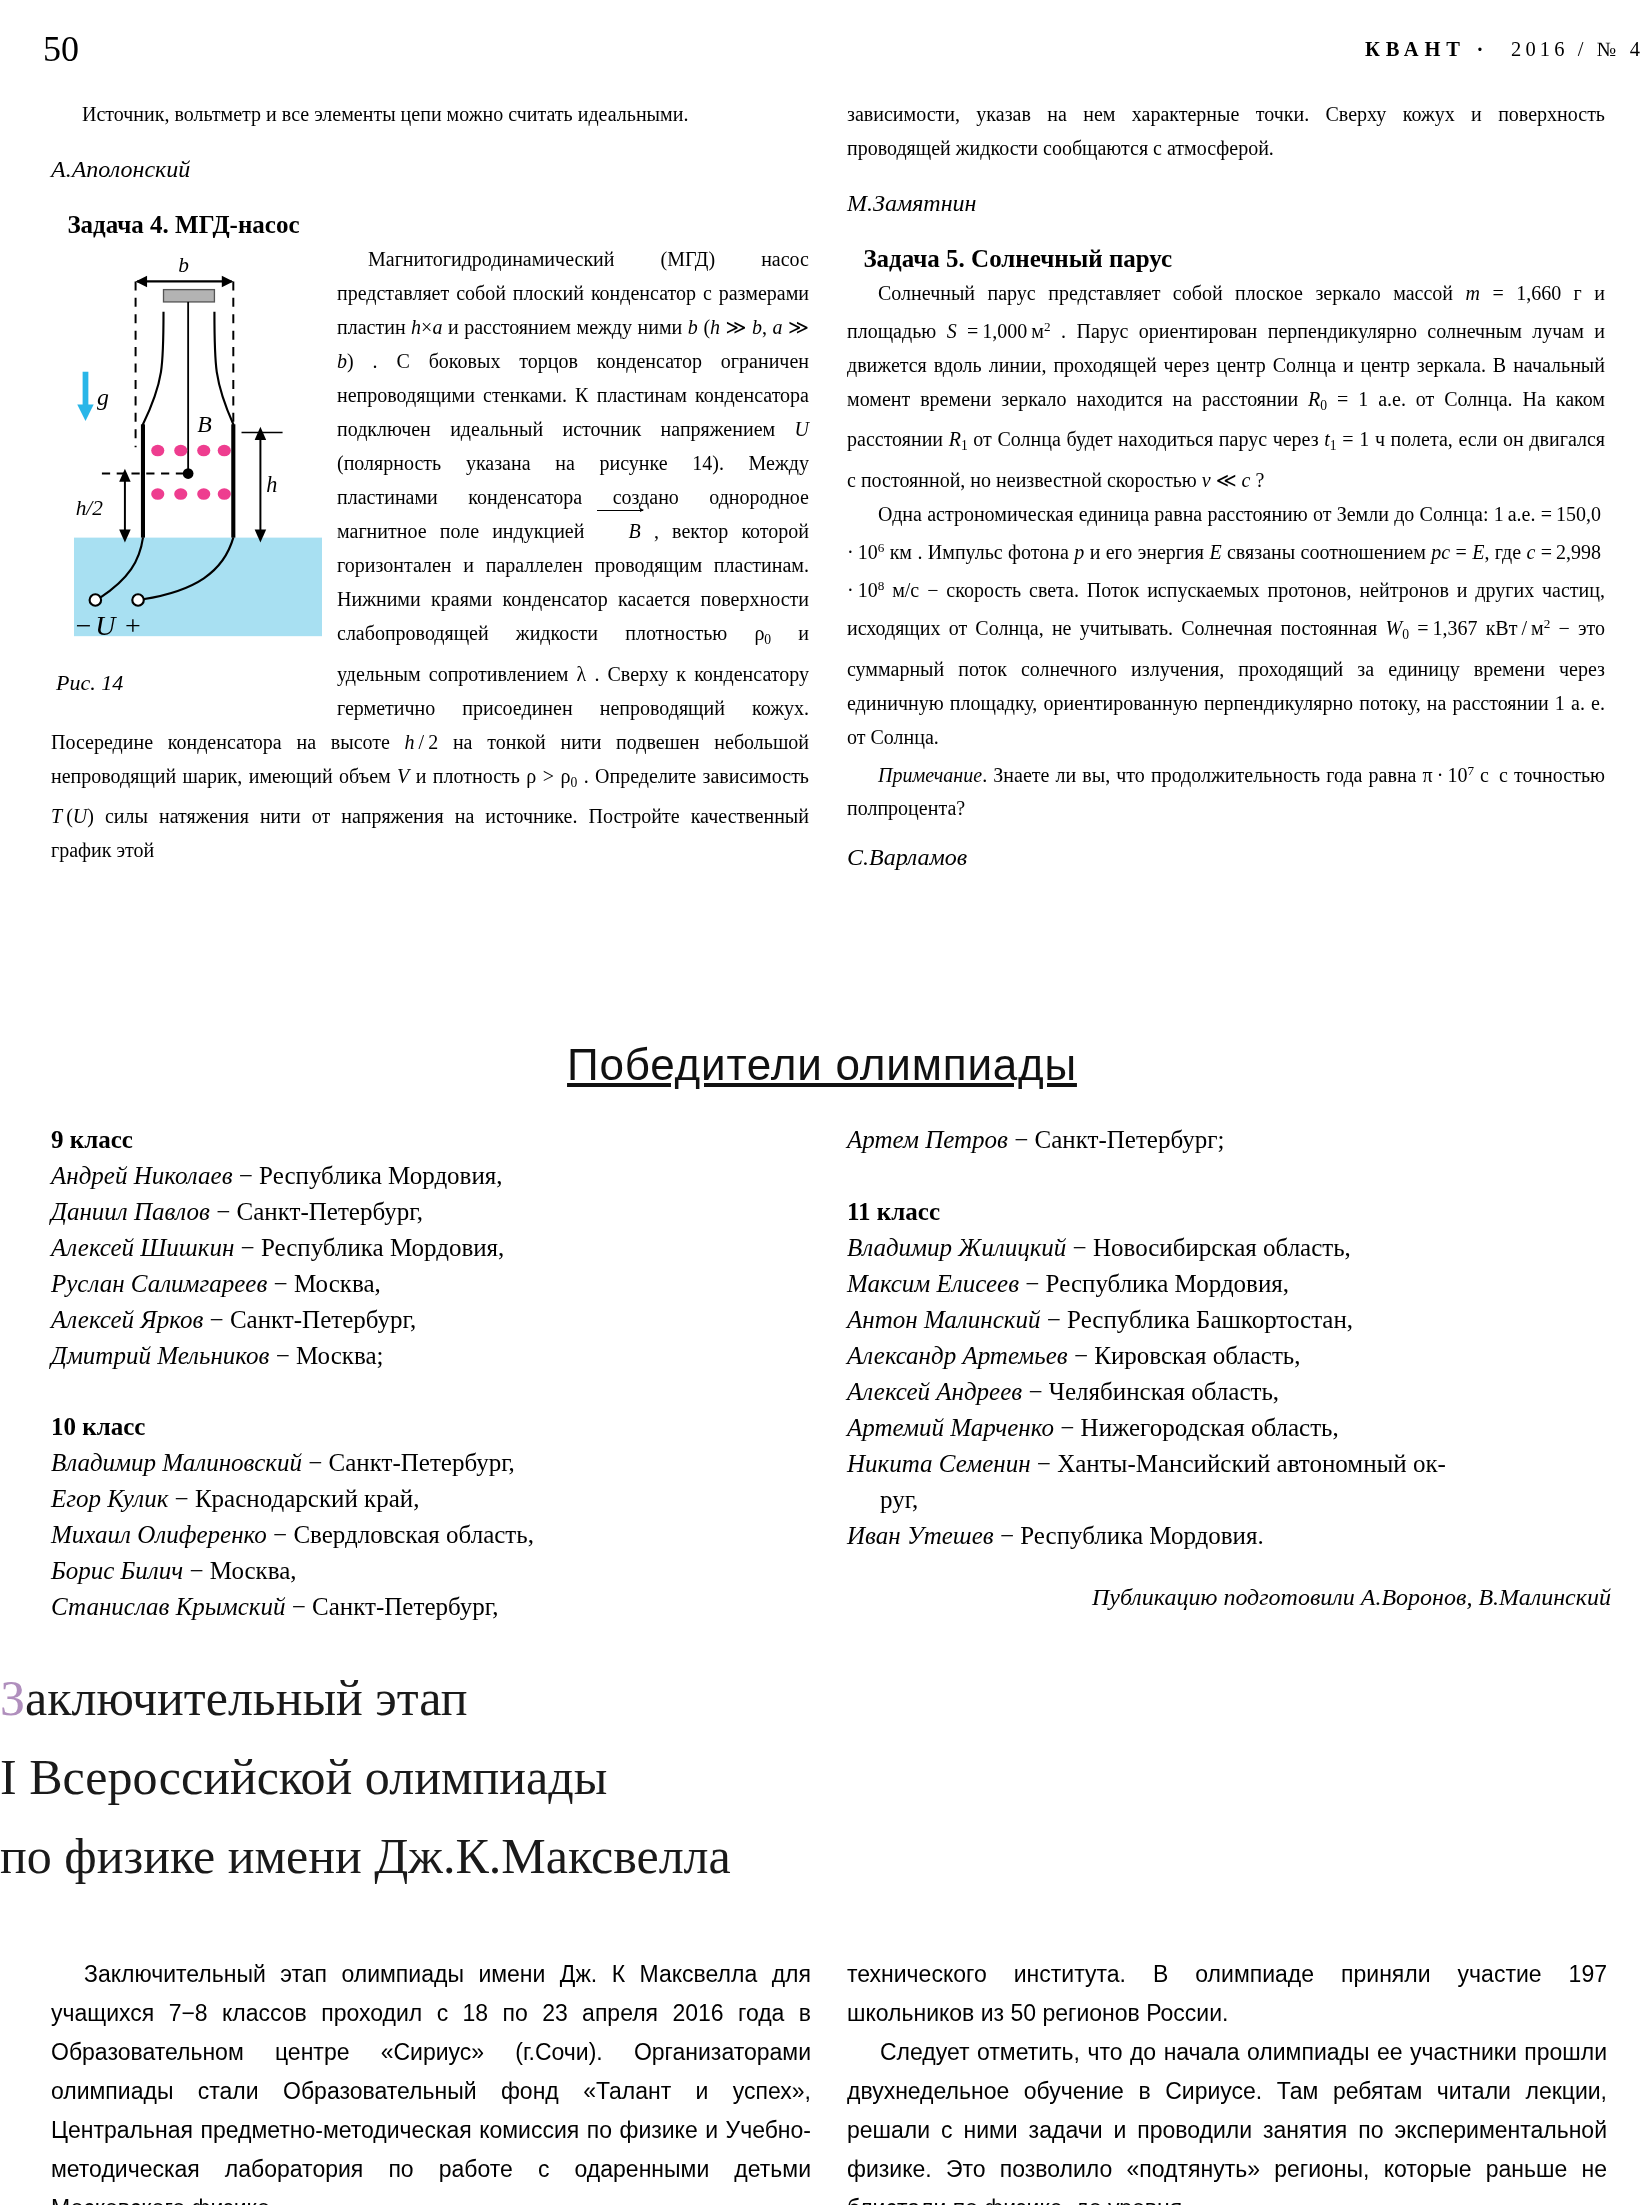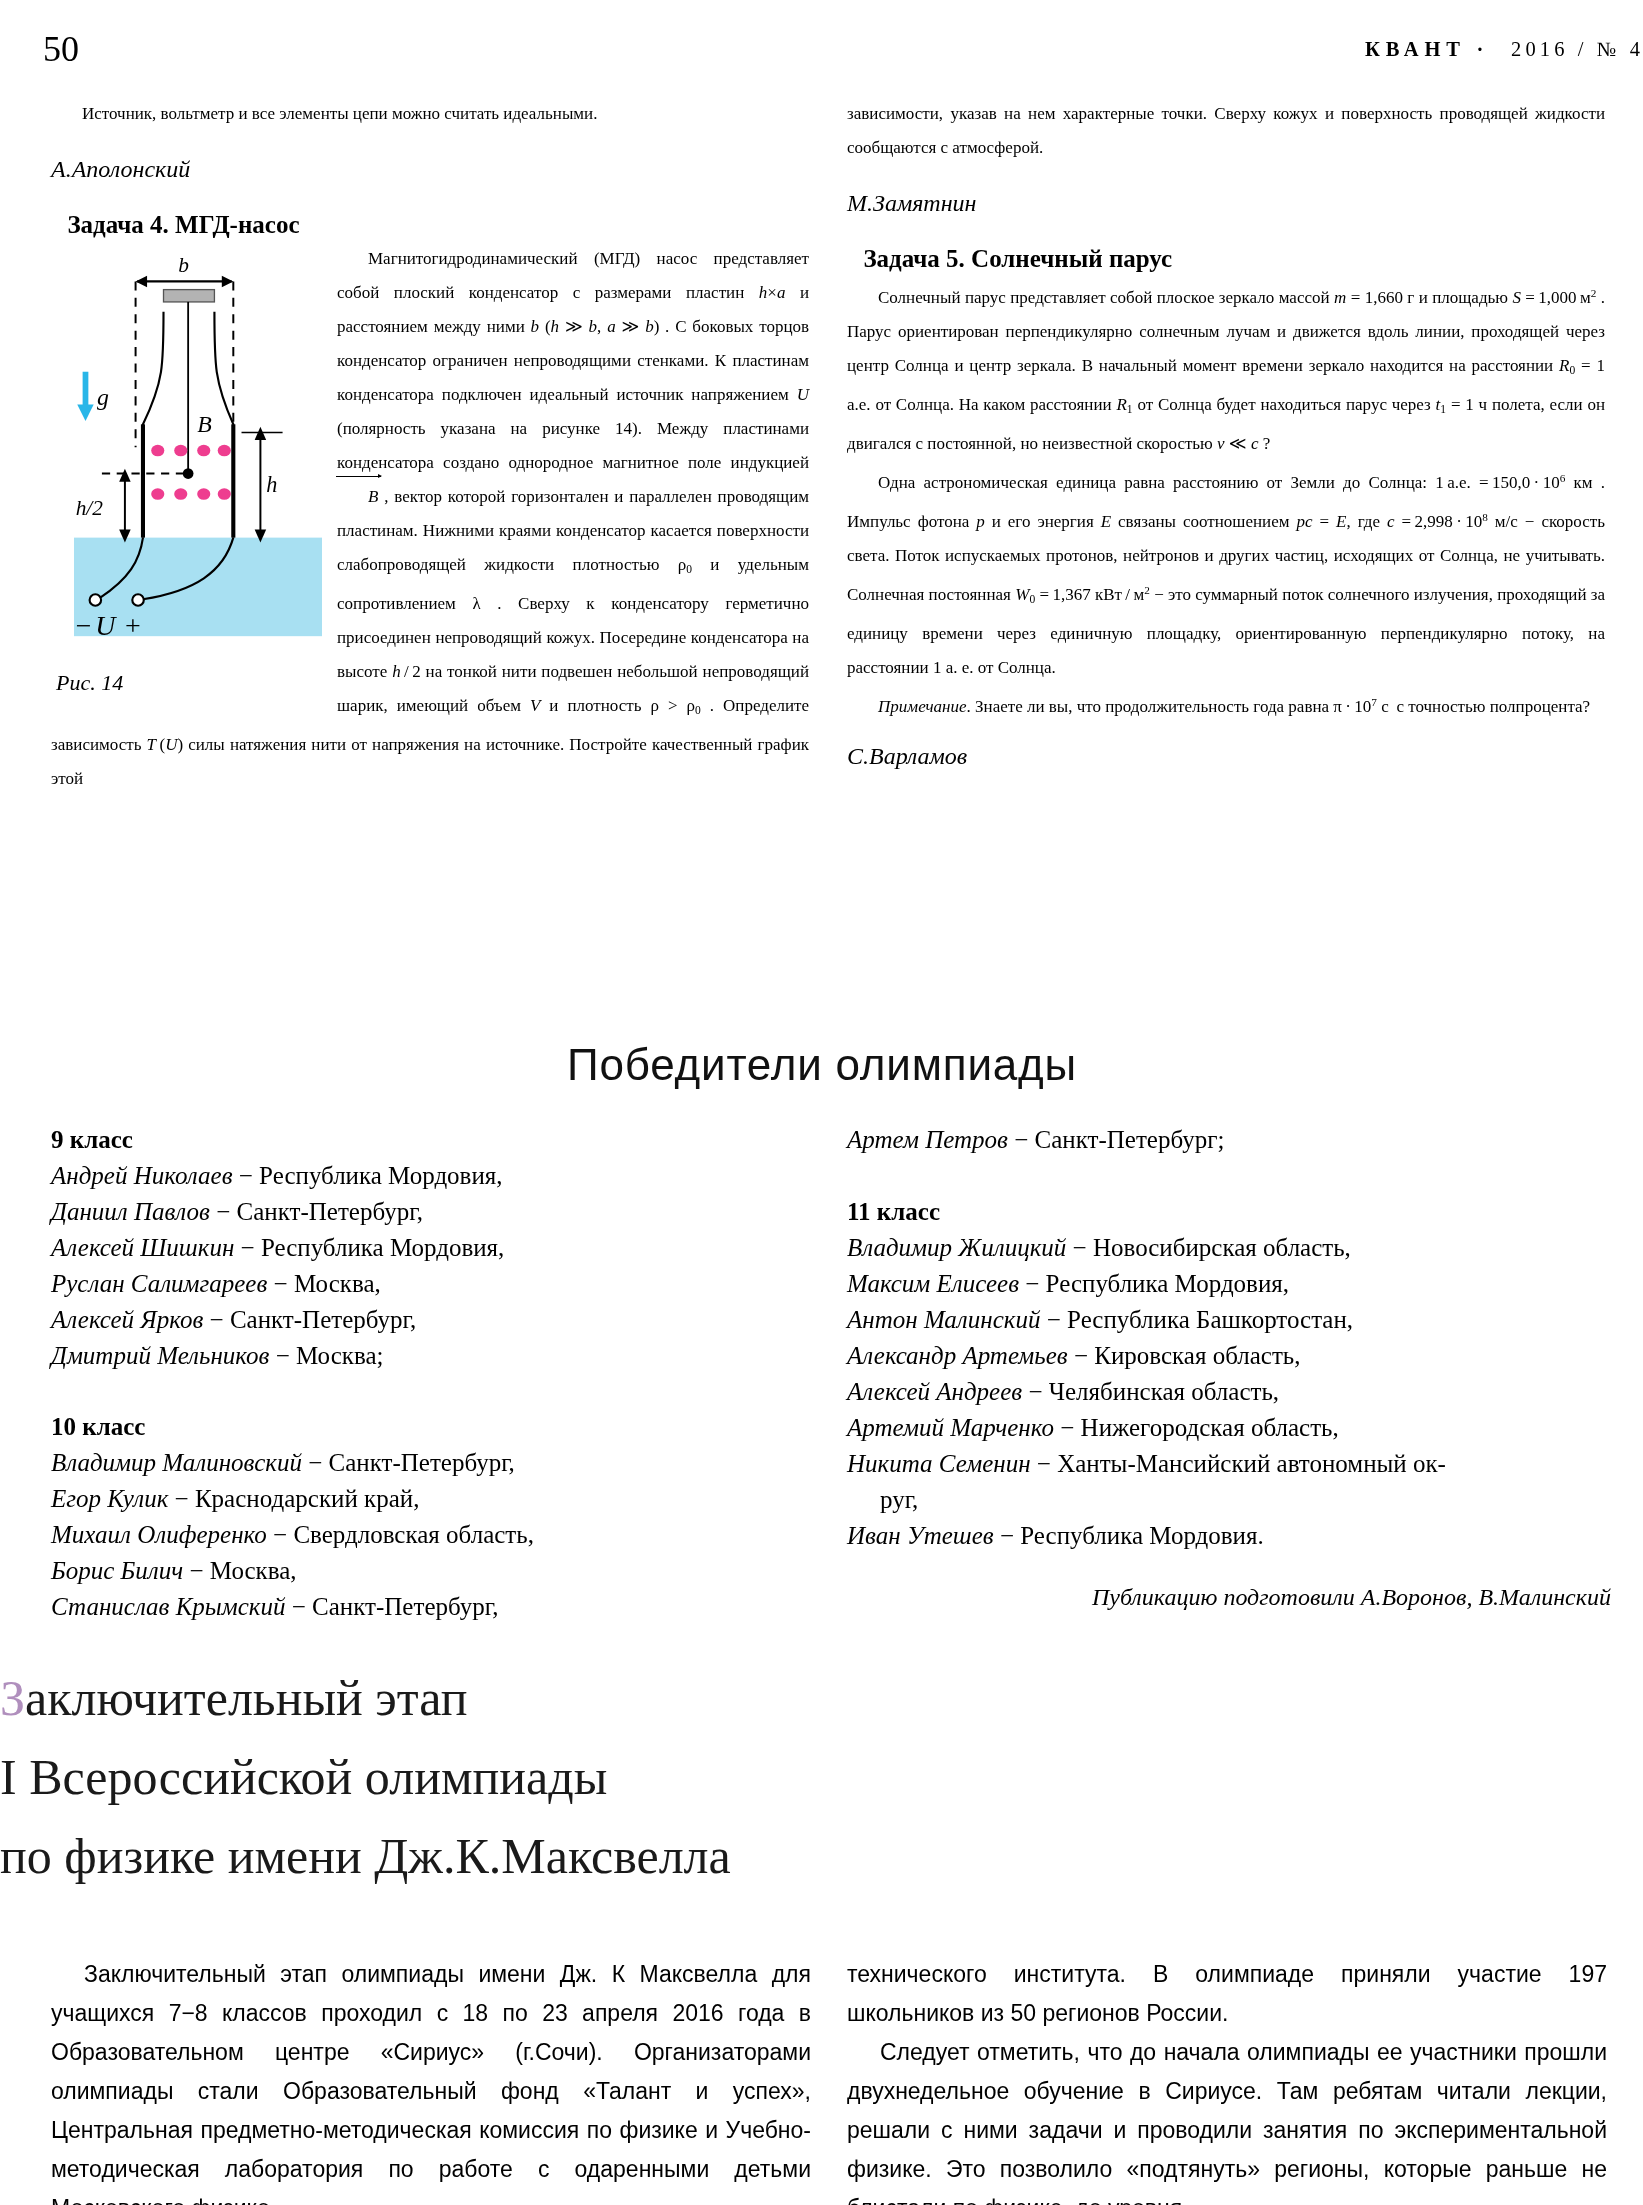--- a/index.html
+++ b/index.html
@@ -29,21 +29,21 @@
   .journal .issue { font-weight:normal; letter-spacing:4.1px; }
 
   
   .cols { position:absolute; top:97px; left:0; width:1644px; }
   .col  { position:absolute; top:0; width:758px; }
   .col-l { left:51px; }
   .col-r { left:847px; }
 
   .ptext {
     font-family:"Liberation Serif", serif;
-    font-size:17px;
+    font-size:20px;
     line-height:34px;
     text-align:justify;
     text-justify:inter-word;
     margin:0;
   }
   .ptext.indent { text-indent:31px; }
   .sig {
     font-family:"Liberation Serif", serif;
     font-style:italic;
     font-size:24px;
@@ -88,20 +88,21 @@
   }
 
   
   .banner {
     position:absolute; left:0; top:1040px; width:1644px; text-align:center;
     font-family:"Liberation Sans", sans-serif;
     font-weight:300;
     font-size:44px;
     letter-spacing:0.8px;
     color:#111;
+    text-decoration:underline;
   }
 
   .wcols { position:absolute; top:1122px; left:0; width:1644px; }
   .wcol { position:absolute; top:0; width:764px; }
   .wcol-l { left:51px; }
   .wcol-r { left:847px; }
   .wclass {
     font-family:"Liberation Serif", serif;
     font-weight:bold; font-size:25px; line-height:36px; margin:0;
   }

